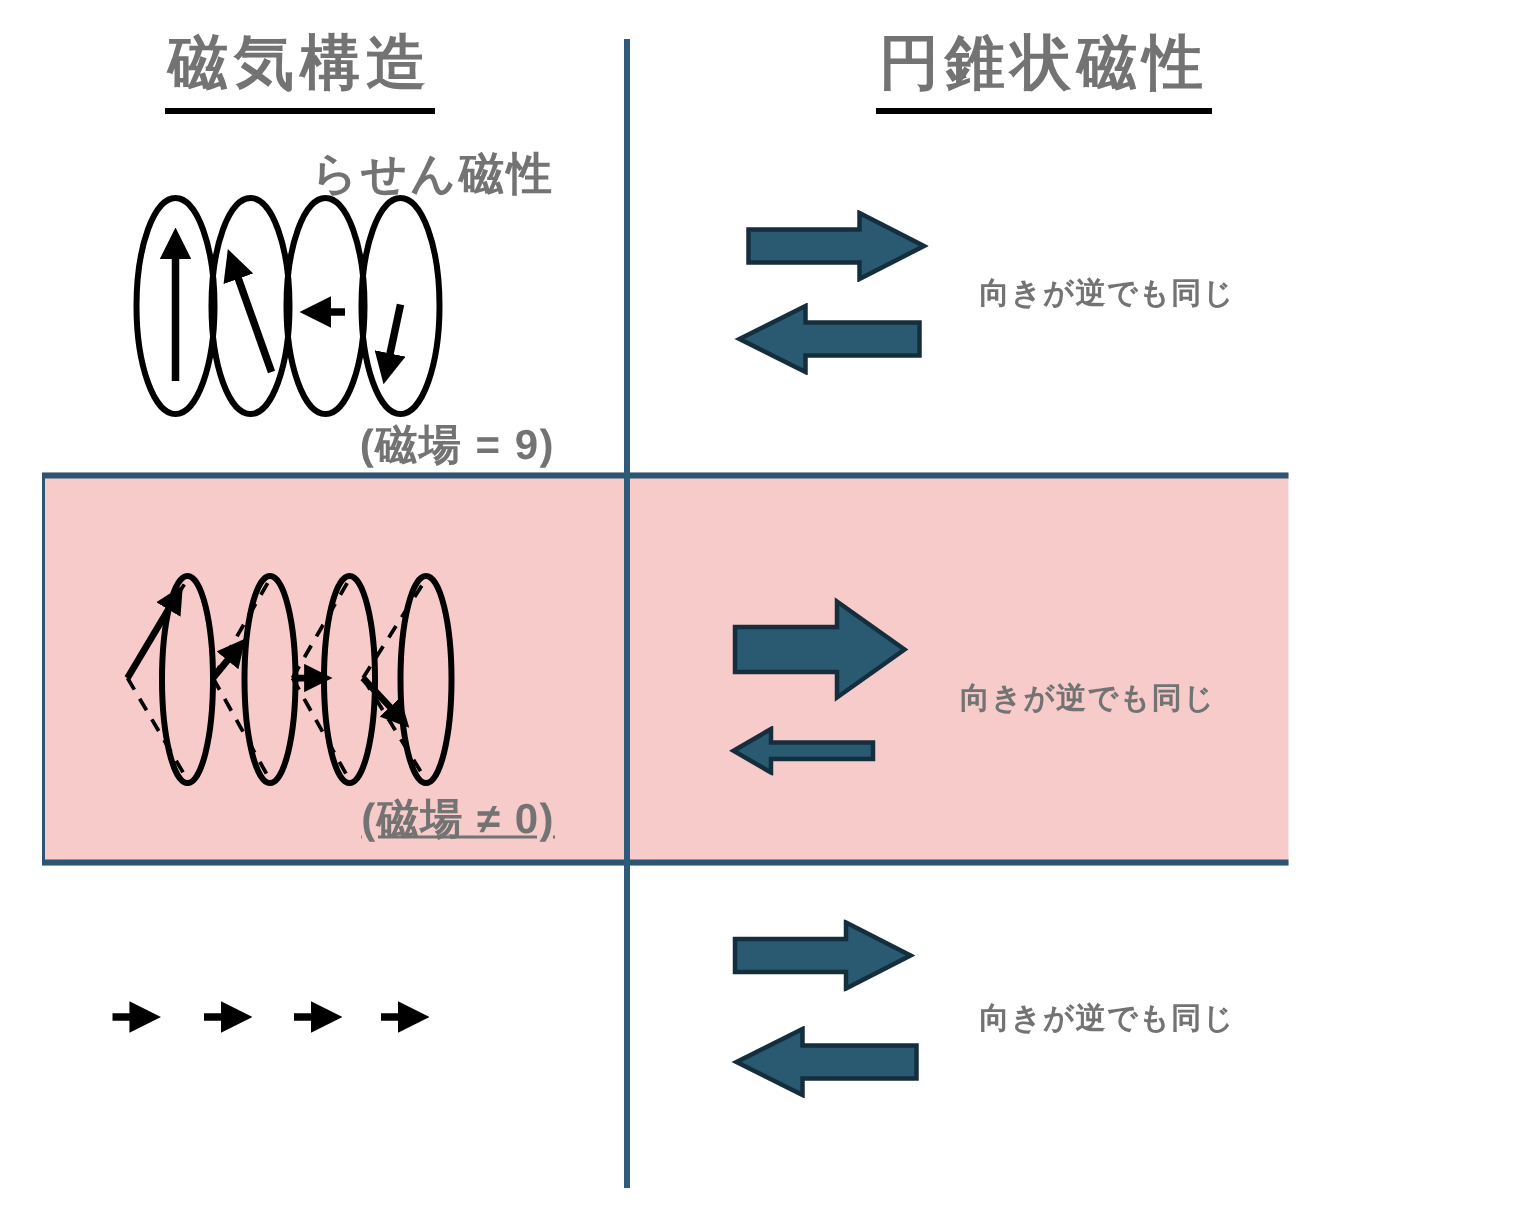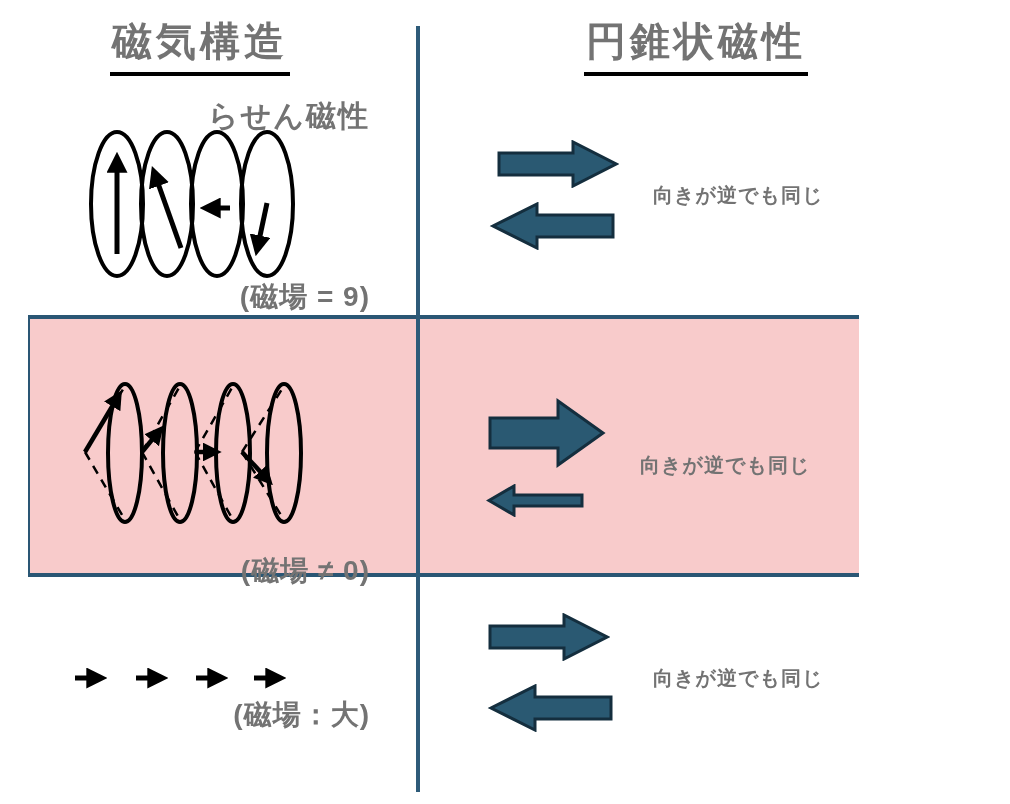--- a/index.html
+++ b/index.html
@@ -107,21 +107,21 @@
 
       <g stroke="#000" stroke-width="4.5">
         <line x1="15" y1="72" x2="49" y2="15" marker-end="url(#ah2)"></line>
         <line x1="72" y1="72" x2="90" y2="50" marker-end="url(#ah2)"></line>
         <line x1="125" y1="72" x2="146" y2="72" marker-end="url(#ah2)"></line>
         <line x1="172" y1="72" x2="199" y2="101" marker-end="url(#ah2)"></line>
       </g>
     </svg>
   </div>
 
-  <div class="abs left-col-label field-label" style="top:552px;">(磁場 ≠ 0)</div>
+  <div class="abs left-col-label field-label" style="top:527px;text-decoration:underline;">(磁場 ≠ 0)</div>
 
   <div class="abs" style="left:488px;top:398px;">
     <svg width="118" height="70" viewBox="0 0 118 70">
       <polygon points="2,20 70,20 70,3 115,35 70,67 70,50 2,50" fill="#2A5972" stroke="#142E3E" stroke-width="3" stroke-linejoin="miter"></polygon>
     </svg>
   </div>
   <div class="abs" style="left:486px;top:484px;">
     <svg width="98" height="33" viewBox="0 0 98 33">
       <polygon points="96,11 28,11 28,2 3,16.5 28,31 28,22 96,22" fill="#2A5972" stroke="#142E3E" stroke-width="3" stroke-linejoin="miter"></polygon>
     </svg>
@@ -138,21 +138,20 @@
       </defs>
       <g stroke="#000" stroke-width="5">
         <line x1="5" y1="12" x2="31" y2="12" marker-end="url(#ah3)"></line>
         <line x1="66" y1="12" x2="92" y2="12" marker-end="url(#ah3)"></line>
         <line x1="126" y1="12" x2="152" y2="12" marker-end="url(#ah3)"></line>
         <line x1="184" y1="12" x2="210" y2="12" marker-end="url(#ah3)"></line>
       </g>
     </svg>
   </div>
 
-  <div class="abs left-col-label field-label" style="top:696px;">(磁場：大)</div>
 
   <div class="abs" style="left:488px;top:613px;">
     <svg width="122" height="48" viewBox="0 0 122 48">
       <polygon points="2,13 76,13 76,2 119,24 76,46 76,35 2,35" fill="#2A5972" stroke="#142E3E" stroke-width="3" stroke-linejoin="miter"></polygon>
     </svg>
   </div>
   <div class="abs" style="left:487px;top:684px;">
     <svg width="126" height="48" viewBox="0 0 126 48">
       <polygon points="124,13 48,13 48,2 4,24 48,46 48,35 124,35" fill="#2A5972" stroke="#142E3E" stroke-width="3" stroke-linejoin="miter"></polygon>
     </svg>

